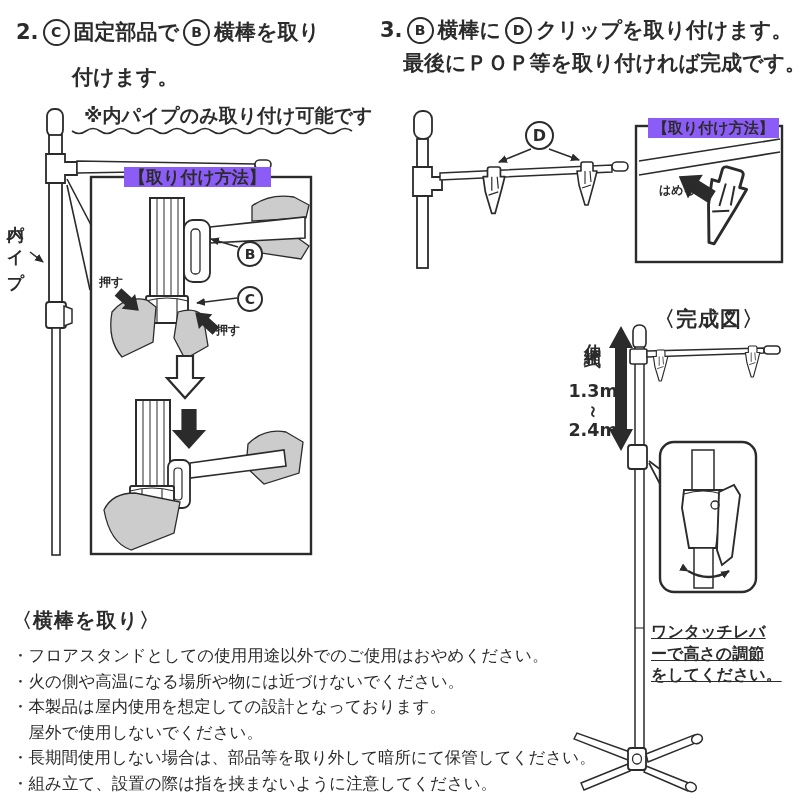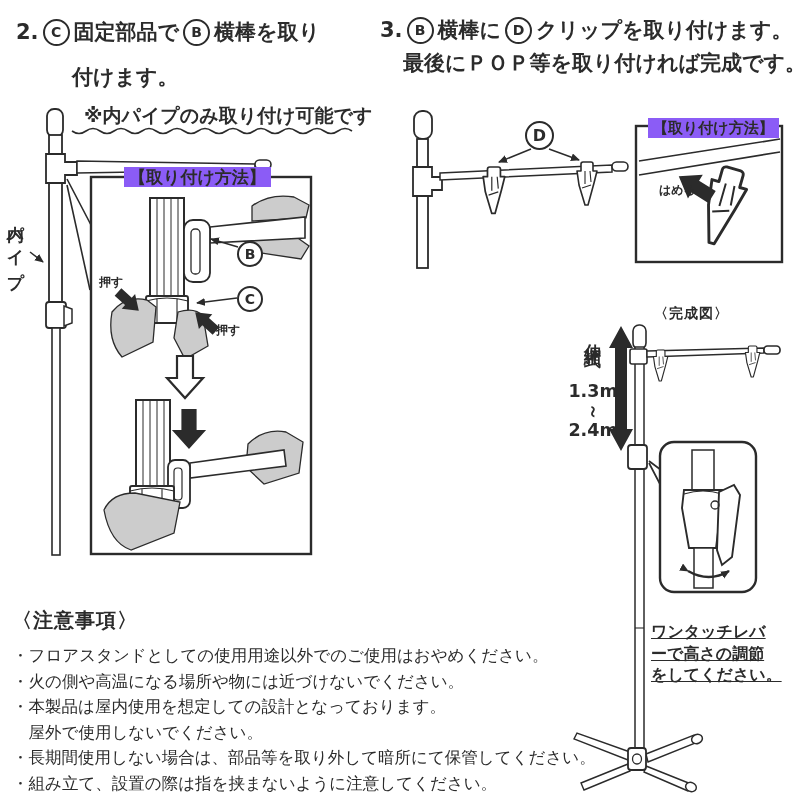--- a/index.html
+++ b/index.html
@@ -10,21 +10,21 @@
   .steprow{display:flex;align-items:center;gap:4px;font-size:21px;font-weight:700;white-space:nowrap;}
   .circ{display:inline-flex;width:23px;height:23px;border:2px solid #2b2b2b;border-radius:50%;
         align-items:center;justify-content:center;font-size:14px;font-weight:700;flex:0 0 auto;background:#fff;}
   .stepline{font-size:21px;font-weight:700;white-space:nowrap;}
   .notetext{font-size:19px;font-weight:700;white-space:nowrap;margin-left:12px;}
   .vtext{writing-mode:vertical-rl;text-orientation:upright;font-weight:700;letter-spacing:3px;}
   .boxtitle{font-size:17px;font-weight:700;background:#8b5cf6;padding:0 5px;white-space:nowrap;line-height:20px;}
   .boxtitle.small{font-size:15px;}
   .pushlbl{font-size:12px;font-weight:700;}
   .fitlbl{font-size:12px;font-weight:700;}
-  .kansei{font-size:14px;font-weight:700;letter-spacing:1px;font-family:Liberation Serif, serif;}
+  .kansei{font-size:21px;font-weight:700;letter-spacing:1px;font-family:Liberation Serif, serif;}
   .heights{width:54px;text-align:center;font-size:17.5px;font-weight:700;line-height:19.5px;}
   .tilde span{display:inline-block;transform:rotate(90deg);}
   .levernote{font-size:16px;font-weight:700;line-height:21.5px;white-space:nowrap;}
   .cautions .cttl{font-size:20px;font-weight:700;margin-bottom:9px;letter-spacing:1px;}
   .cautions .citem{font-size:16.5px;font-weight:400;line-height:25.5px;white-space:nowrap;}
 </style>
 </head>
 <body>
 
 <div class="page">
@@ -177,21 +177,21 @@
     <div class="tilde"><span>～</span></div>
     <div>2.4m</div>
   </div>
   <div class="abs levernote" style="left:651px;top:621px;text-decoration:underline;">
     <div>ワンタッチレバ</div>
     <div>ーで高さの調節</div>
     <div>をしてください。</div>
   </div>
 
   <div class="abs cautions" style="left:12px;top:607px;">
-    <div class="cttl">〈注意事項〉</div>
+    <div class="cttl">〈横棒を取り〉</div>
     <div class="citem">・フロアスタンドとしての使用用途以外でのご使用はおやめください。</div>
     <div class="citem">・火の側や高温になる場所や物には近づけないでください。</div>
     <div class="citem">・本製品は屋内使用を想定しての設計となっております。</div>
     <div class="citem">　屋外で使用しないでください。</div>
     <div class="citem">・長期間使用しない場合は、部品等を取り外して暗所にて保管してください。</div>
     <div class="citem">・組み立て、設置の際は指を挟まないように注意してください。</div>
   </div>
 
 </div>
 

